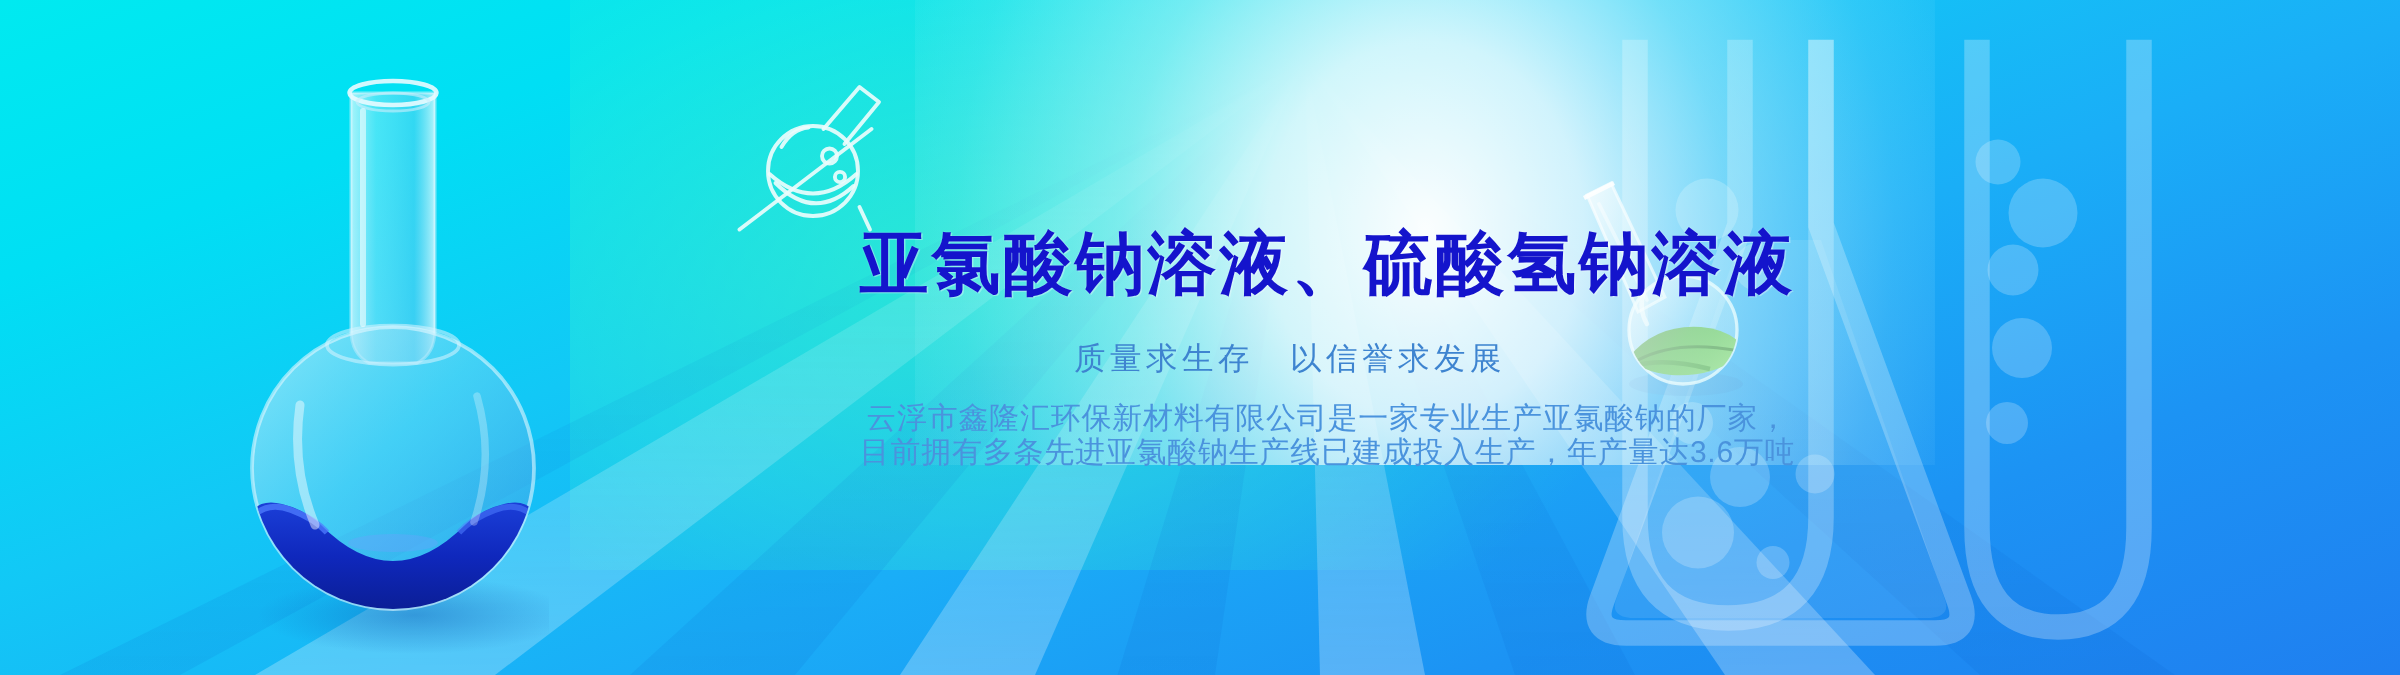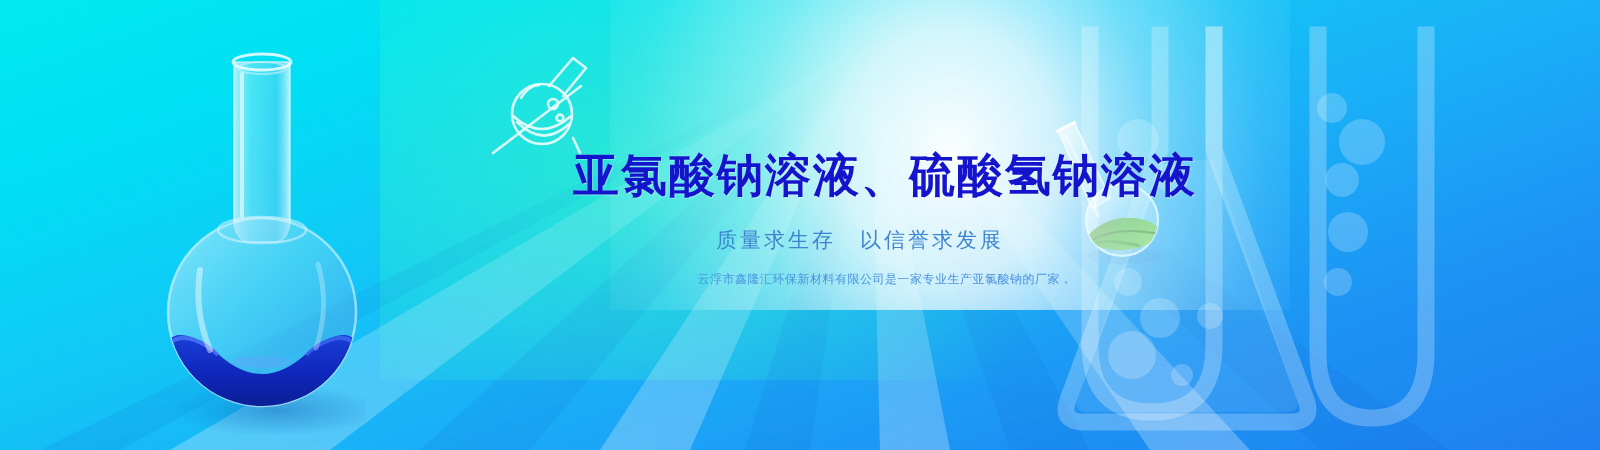--- a/index.html
+++ b/index.html
@@ -139,21 +139,21 @@
     line-height: 28px;
     letter-spacing: 3px;
     color: #3e84d0;
     white-space: nowrap;
   }
 
   .desc {
     margin: 0;
     padding-left: 170px;
     margin-top: 14px;
-    font-size: 12px;
+    font-size: 20px;
     line-height: 23px;
     letter-spacing: 0.5px;
     color: #4a93dd;
     white-space: nowrap;
   }
   .desc + .desc { margin-top: 0; }
 </style>
 </head>
 <body>
 
@@ -317,15 +317,16 @@
 
   <div class="glow-core"></div>
 
   <div class="text-block">
     <h1 class="headline">亚氯酸钠溶液、硫酸氢钠溶液</h1>
 
     <p class="subtitle">质量求生存　以信誉求发展</p>
 
     <p class="desc">云浮市鑫隆汇环保新材料有限公司是一家专业生产亚氯酸钠的厂家，</p>
 
+    <p class="desc">目前拥有多条先进亚氯酸钠生产线已建成投入生产，年产量达3.6万吨</p>
   </div>
 
 </div>
 
 </body></html>

